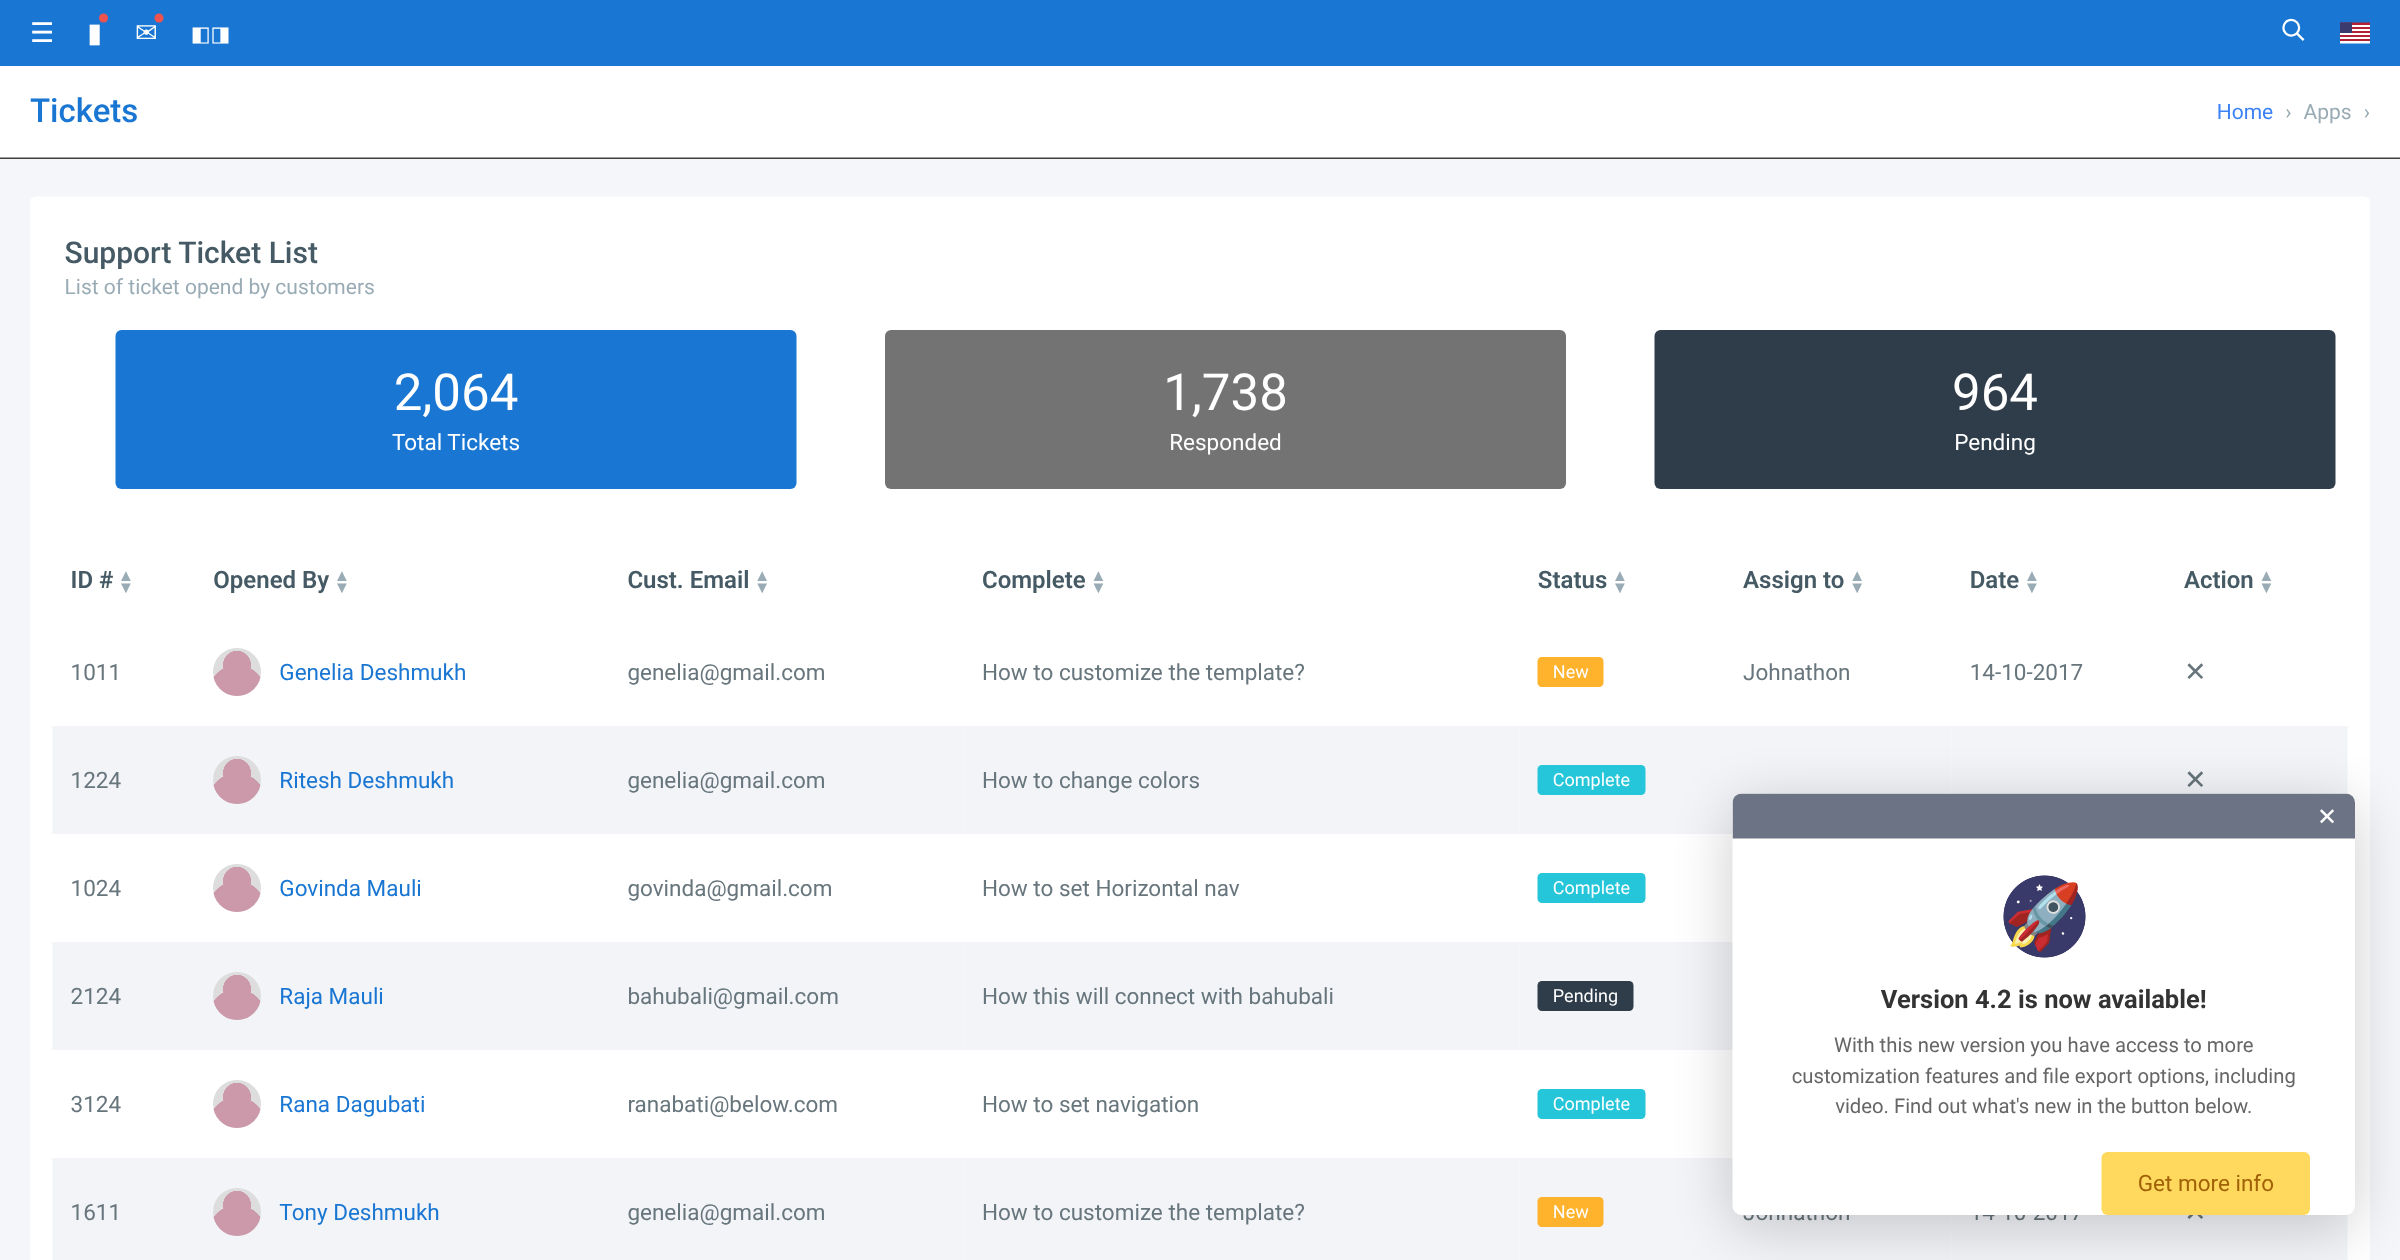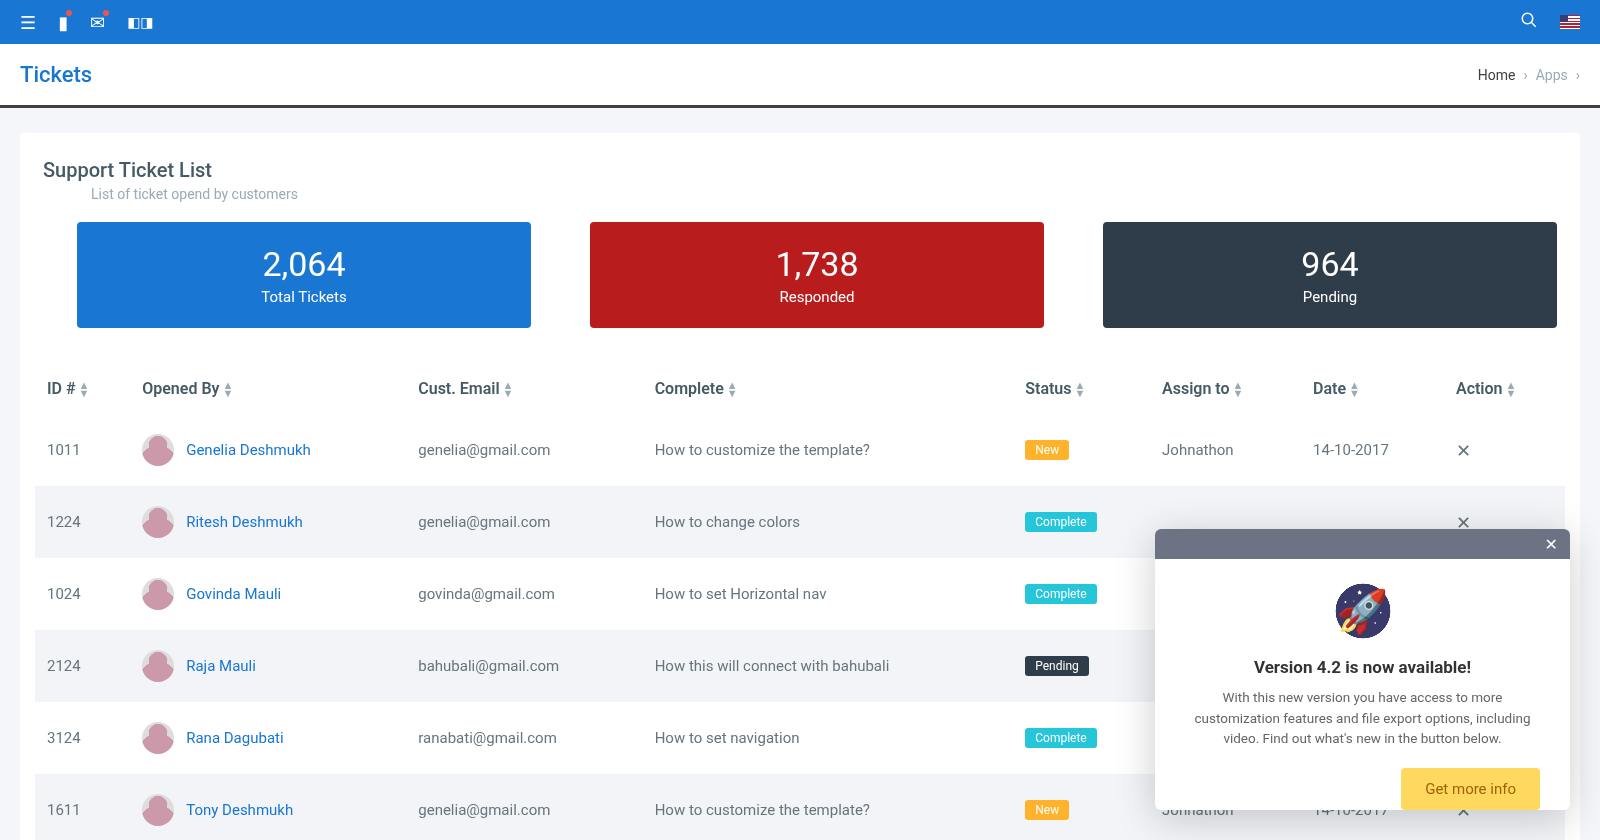--- a/index.html
+++ b/index.html
@@ -4,37 +4,37 @@
 <style>
 * { margin:0; padding:0; box-sizing:border-box; font-family:-apple-system,BlinkMacSystemFont,'Segoe UI',Roboto,sans-serif; }
 body { background:#f4f6f9; color:#54667a; }
 .topbar { background:#1976d2; height:44px; display:flex; align-items:center; padding:0 20px; justify-content:space-between; }
 .topbar-left { display:flex; gap:22px; align-items:center; }
 .topbar-right { display:flex; gap:22px; align-items:center; }
 .top-icon { color:#fff; font-size:18px; cursor:pointer; position:relative; }
 .badge-dot { position:absolute; top:-2px; right:-4px; width:6px; height:6px; background:#ef5350; border-radius:50%; }
 .flag { width:20px; height:14px; background:linear-gradient(to bottom,#b22234 0%,#b22234 10%,#fff 10%,#fff 20%,#b22234 20%,#b22234 30%,#fff 30%,#fff 40%,#b22234 40%,#b22234 50%,#fff 50%,#fff 60%,#b22234 60%,#b22234 70%,#fff 70%,#fff 80%,#b22234 80%,#b22234 90%,#fff 90%,#fff 100%); position:relative; }
 .flag::before { content:''; position:absolute; top:0; left:0; width:8px; height:7px; background:#3c3b6e; }
-.page-header { background:#fff; padding:18px 20px; display:flex; justify-content:space-between; align-items:center; border-bottom:3px solid #404040; }
+.page-header { background:#fff; padding:18px 20px; display:flex; justify-content:space-between; align-items:center; border-bottom:1px solid #404040; }
 .page-title { font-size:22px; font-weight:500; color:#1976d2; }
 .breadcrumb { display:flex; gap:8px; align-items:center; font-size:14px; }
-.breadcrumb a { color:#404040; text-decoration:none; }
+.breadcrumb a { color:#3b82f6; text-decoration:none; }
 .breadcrumb .sep { color:#99abb4; }
 .breadcrumb .current { color:#99abb4; }
 .container { padding:25px 20px; }
 .card { background:#fff; border-radius:4px; padding:25px 15px; }
 .card-head { padding:0 8px 20px; }
 .card-title { font-size:20px; font-weight:500; color:#455a64; margin-bottom:4px; }
-.card-sub { font-size:14px; color:#99abb4;margin-left:48px; }
+.card-sub { font-size:14px; color:#99abb4; }
 .stats { display:flex; gap:25px; margin-bottom:35px; padding:0 8px;}
 .stat { flex:1; padding:22px 10px; border-radius:4px; text-align:center; color:#fff;margin-left:34px; }
 .stat-val { font-size:34px; font-weight:400; }
 .stat-lbl { font-size:15px; margin-top:4px; }
 .stat.blue { background:#1976d2; }
-.stat.teal { background:#b91c1c; }
+.stat.teal { background:#737373; }
 .stat.red { background:#ef5350; }
 .stat.dark { background:#2f3d4a; }
 table { width:100%; border-collapse:collapse; }
 th { text-align:left; padding:16px 12px; font-size:16px; font-weight:600; color:#455a64; cursor:pointer; white-space:nowrap; }
 th .sort { display:inline-block; margin-left:3px; font-size:11px; line-height:8px; color:#99abb4; vertical-align:middle; }
 td { padding:20px 12px; font-size:15px; color:#67757c; vertical-align:middle; }
 tbody tr:nth-child(even) { background:#f2f4f8; }
 .user-cell { display:flex; align-items:center; gap:12px; }
 .avatar { width:32px; height:32px; border-radius:50%; background:#ddd; display:inline-block; position:relative; overflow:hidden; }
 .avatar::after{ content:''; position:absolute; inset:0; background:radial-gradient(circle at 50% 35%, #c9a 35%, transparent 36%), radial-gradient(circle at 50% 95%, #c9a 55%, transparent 56%); }
@@ -180,21 +180,21 @@
             <td><span class="action-x">✕</span></td>
           </tr>
           <tr>
             <td>3124</td>
             <td>
               <div class="user-cell">
                 <span class="avatar"></span>
                 <a href="#" class="user-link">Rana Dagubati</a>
               </div>
             </td>
-            <td>ranabati@gmail.com</td>
+            <td>ranabati@below.com</td>
             <td>How to set navigation</td>
             <td><span class="badge complete">Complete</span></td>
             <td></td>
             <td></td>
             <td><span class="action-x">✕</span></td>
           </tr>
           <tr>
             <td>1611</td>
             <td>
               <div class="user-cell">

